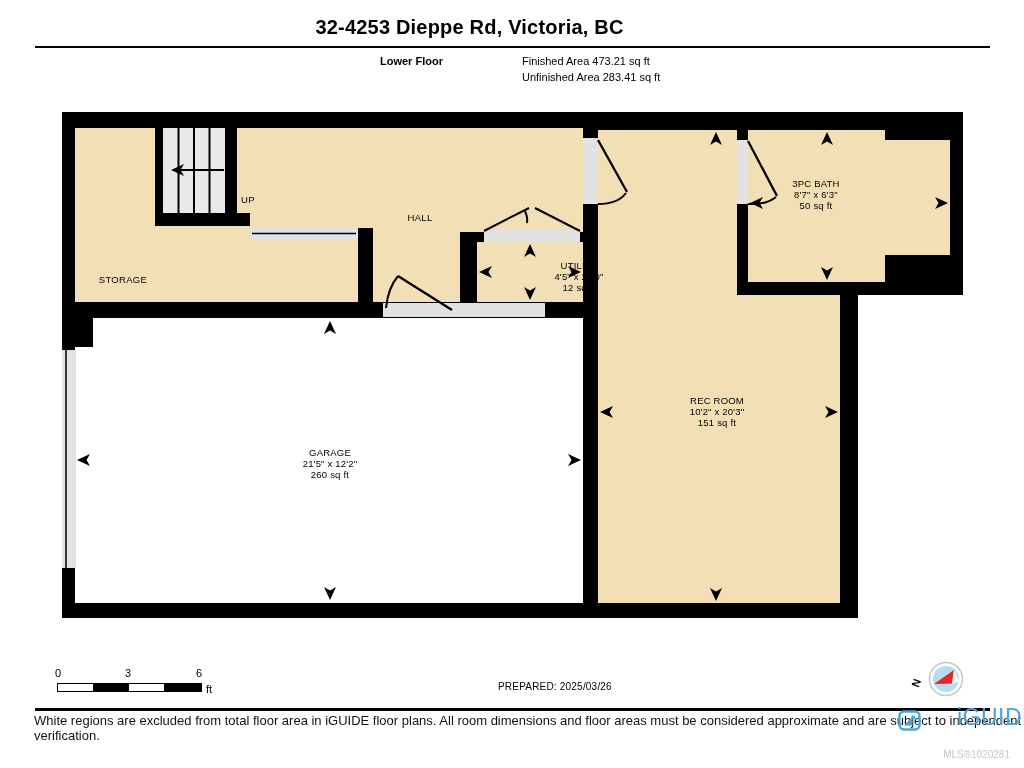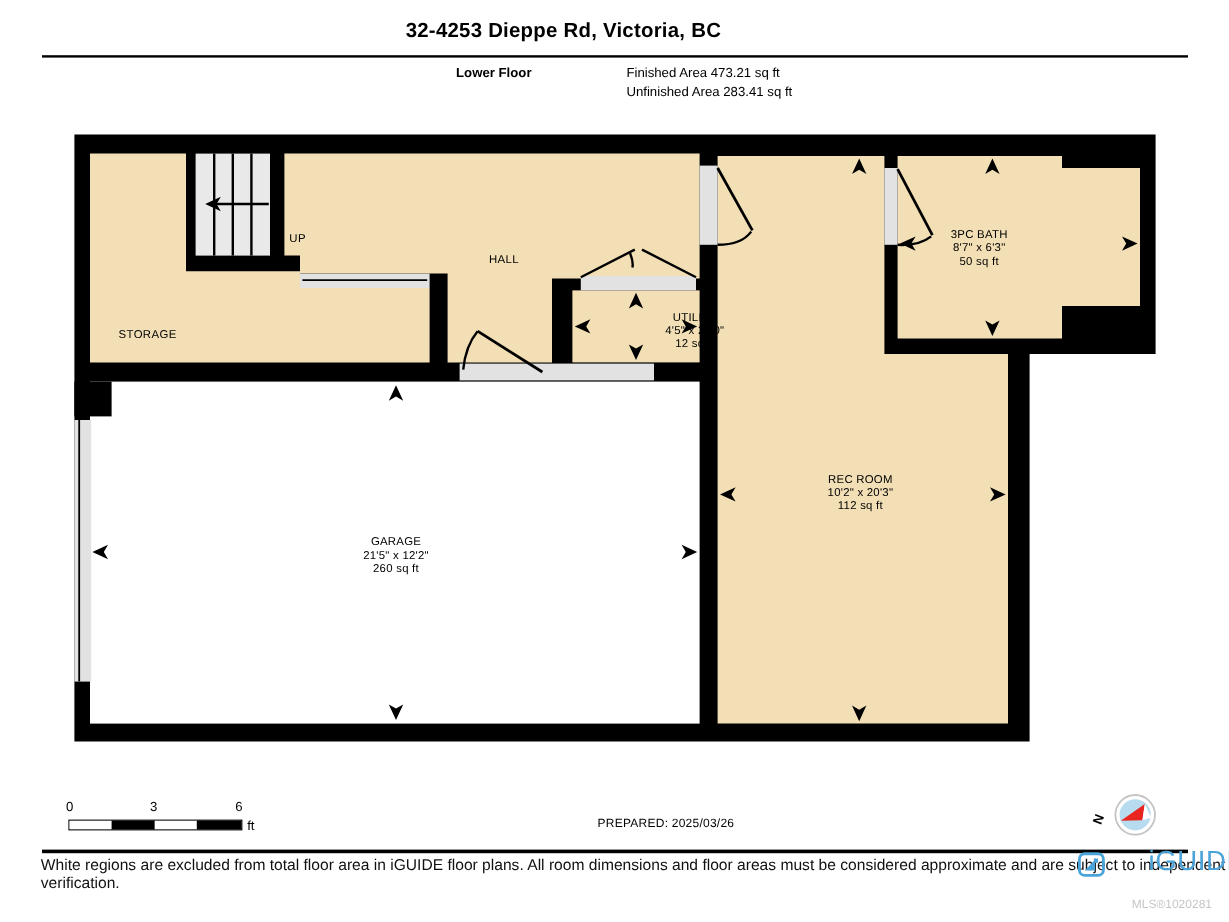--- a/index.html
+++ b/index.html
@@ -1,21 +1,21 @@
 <!DOCTYPE html>
 <html><head>
 <meta charset="utf-8">
 <style>
   html,body{margin:0;padding:0;background:#fff;}
   body{width:1024px;height:768px;position:relative;overflow:hidden;
        font-family:"Liberation Sans", sans-serif;color:#000;}
   .abs{position:absolute;}
   #plan-svg{position:absolute;left:0;top:0;}
   .page-title{position:absolute;left:0;top:16px;width:939px;text-align:center;
-      font-size:17px;font-weight:bold;letter-spacing:.2px;}
+      font-size:20px;font-weight:bold;letter-spacing:.2px;}
   .rule{position:absolute;background:#000;}
   .floor-label{position:absolute;left:380px;top:55px;width:132px;text-align:left;
       font-size:11px;font-weight:bold;}
   .floor-val1{position:absolute;left:522px;top:55px;font-size:11px;}
   .floor-val2{position:absolute;left:522px;top:71px;font-size:11px;}
   .room-label{position:absolute;transform:translate(-50%,-50%);text-align:center;
       font-size:9.5px;line-height:11px;letter-spacing:.2px;white-space:nowrap;}
   .single-label{position:absolute;transform:translate(-50%,-50%);font-size:9.5px;
       letter-spacing:.3px;white-space:nowrap;margin-top:28px;}
   .tick{position:absolute;transform:translateX(-50%);font-size:11px;top:667px;}
@@ -108,34 +108,34 @@
 
 <div class="single-label" style="left:123px;top:251px;">STORAGE</div>
 <div class="single-label" style="left:248px;top:171px;">UP</div>
 <div class="single-label" style="left:420px;top:189px;">HALL</div>
 
 <div class="room-label" style="left:531px;top:276px;margin-left:48px;">
   <div>UTILITY</div>
   <div>4'5" x 2'10"</div>
   <div>12 sq ft</div>
 </div>
-<div class="room-label" style="left:816px;top:207px;text-align:center;">
+<div class="room-label" style="left:816px;top:194px;text-align:center;">
   <div>3PC BATH</div>
   <div>8'7" x 6'3"</div>
   <div>50 sq ft</div>
 </div>
 <div class="room-label" style="left:330px;top:463px;">
   <div>GARAGE</div>
   <div>21'5" x 12'2"</div>
   <div>260 sq ft</div>
 </div>
 <div class="room-label" style="left:717px;top:411px;">
   <div>REC ROOM</div>
   <div>10'2" x 20'3"</div>
-  <div>112 sq ft</div>
+  <div>151 sq ft</div>
 </div>
 
 <div class="tick" style="left:58px;">0</div>
 <div class="tick" style="left:128px;">3</div>
 <div class="tick" style="left:199px;">6</div>
 <div class="scalebar">
   <div class="seg" style="width:35px;background:#fff;"></div>
   <div class="seg" style="width:36px;background:#000;"></div>
   <div class="seg" style="width:35px;background:#fff;"></div>
   <div class="seg" style="width:37px;background:#000;"></div>

